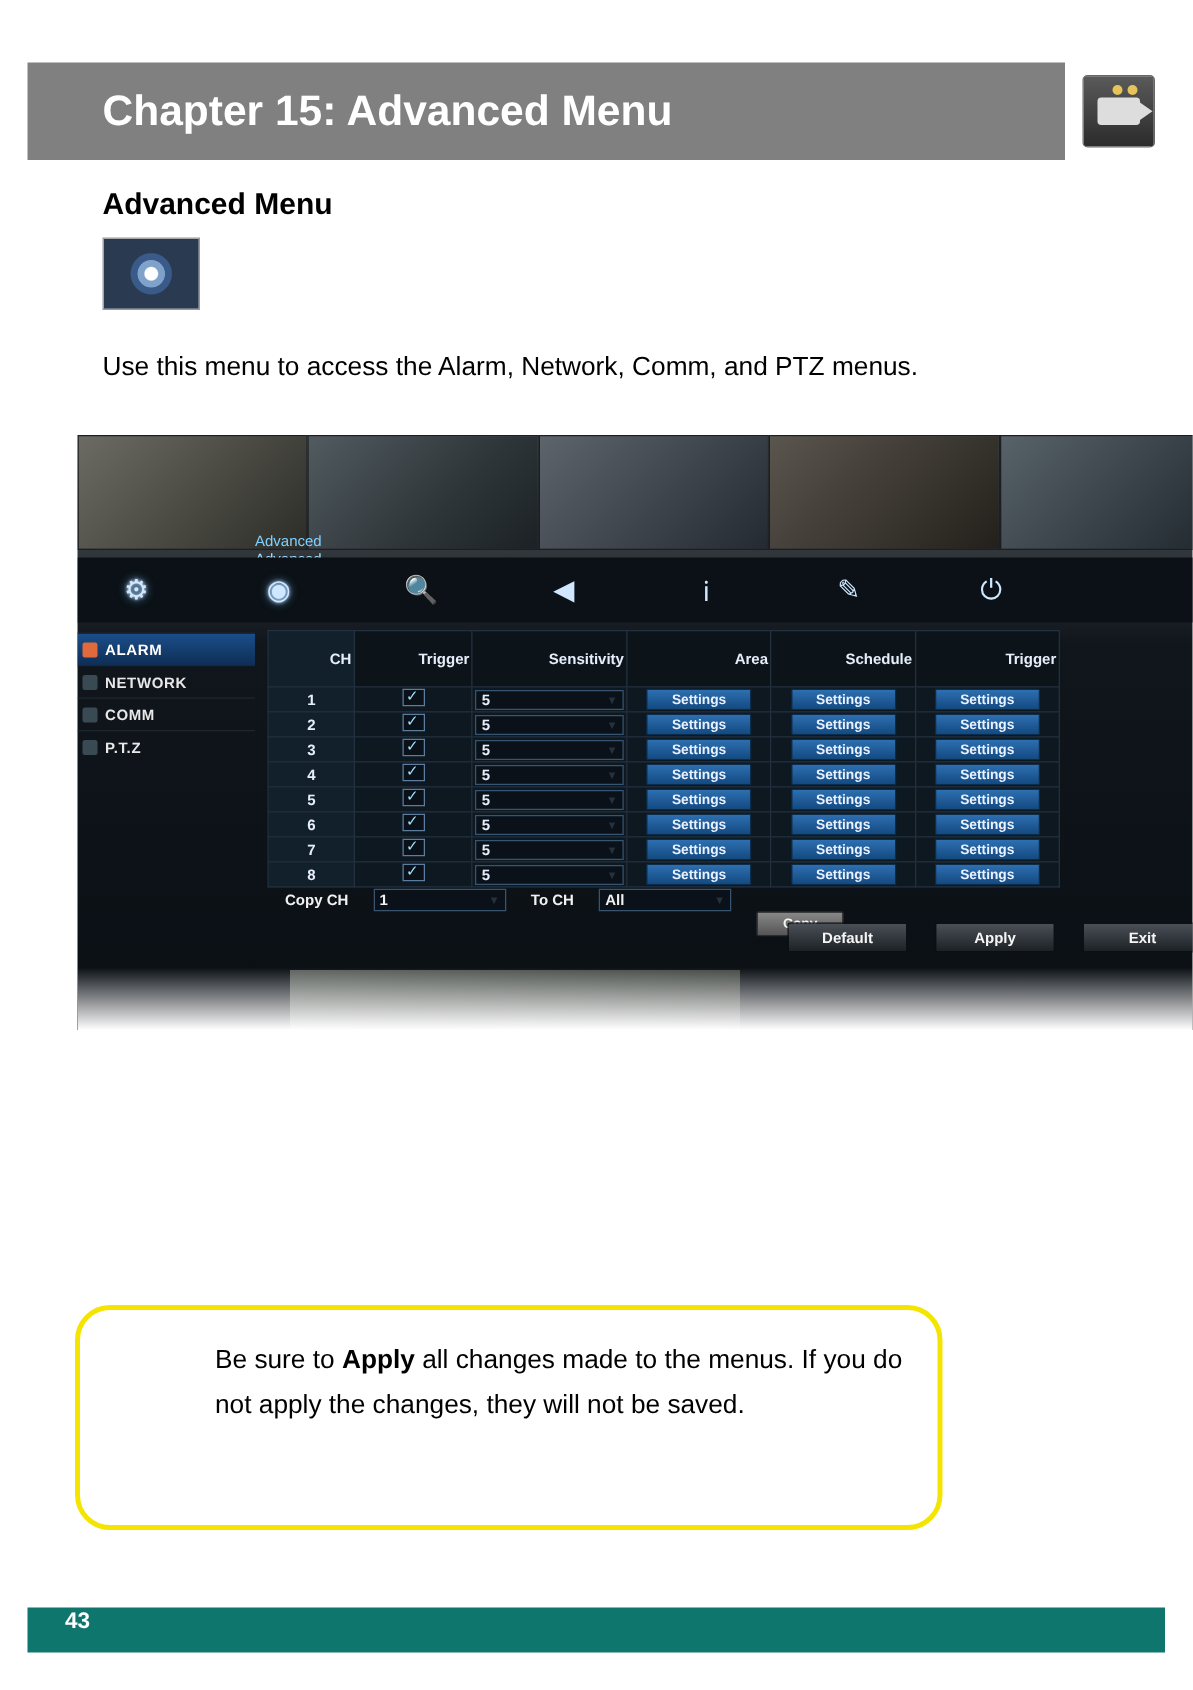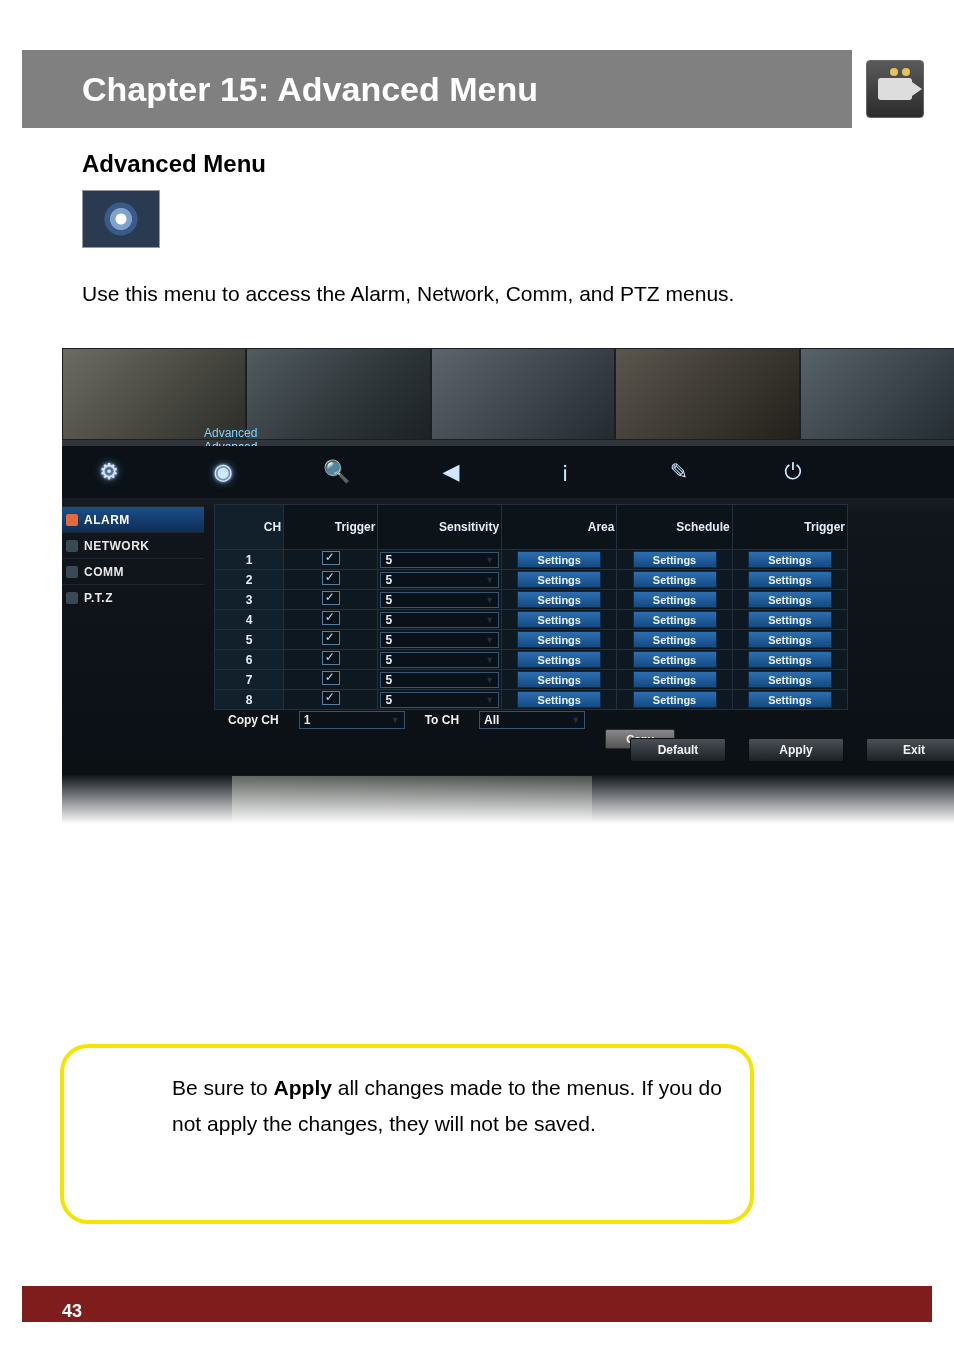--- a/index.html
+++ b/index.html
@@ -130,21 +130,21 @@
     width:0;height:0;border-left:28px solid transparent;border-right:28px solid transparent;border-bottom:48px solid #000;
   }
   .warn-icon .bang{
     position:absolute; left:32px; top:22px; width:8px; height:26px; background:#f4e400; border-radius:2px;
   }
   .warn-icon .dot{
     position:absolute; left:32px; top:52px; width:8px; height:8px; background:#f4e400; border-radius:50%;
   }
 
   
-  .pgbar{ position:absolute; left:22px; bottom:30px; width:910px; height:36px; background:#7f1d1d; display:flex; align-items:flex-end; padding-left:40px;}
+  .pgbar{ position:absolute; left:22px; bottom:30px; width:910px; height:36px; background:#0f766e; display:flex; align-items:flex-start; padding-left:30px;}
   .pgbar span{ color:#fff; font-weight:bold; font-size:18px;}
 </style>
 </head>
 <body>
 
 <div class="header-bar">
   <h1>Chapter 15: Advanced Menu</h1>
 </div>
 <div class="corner-icon">
   <div class="cam-glyph">

